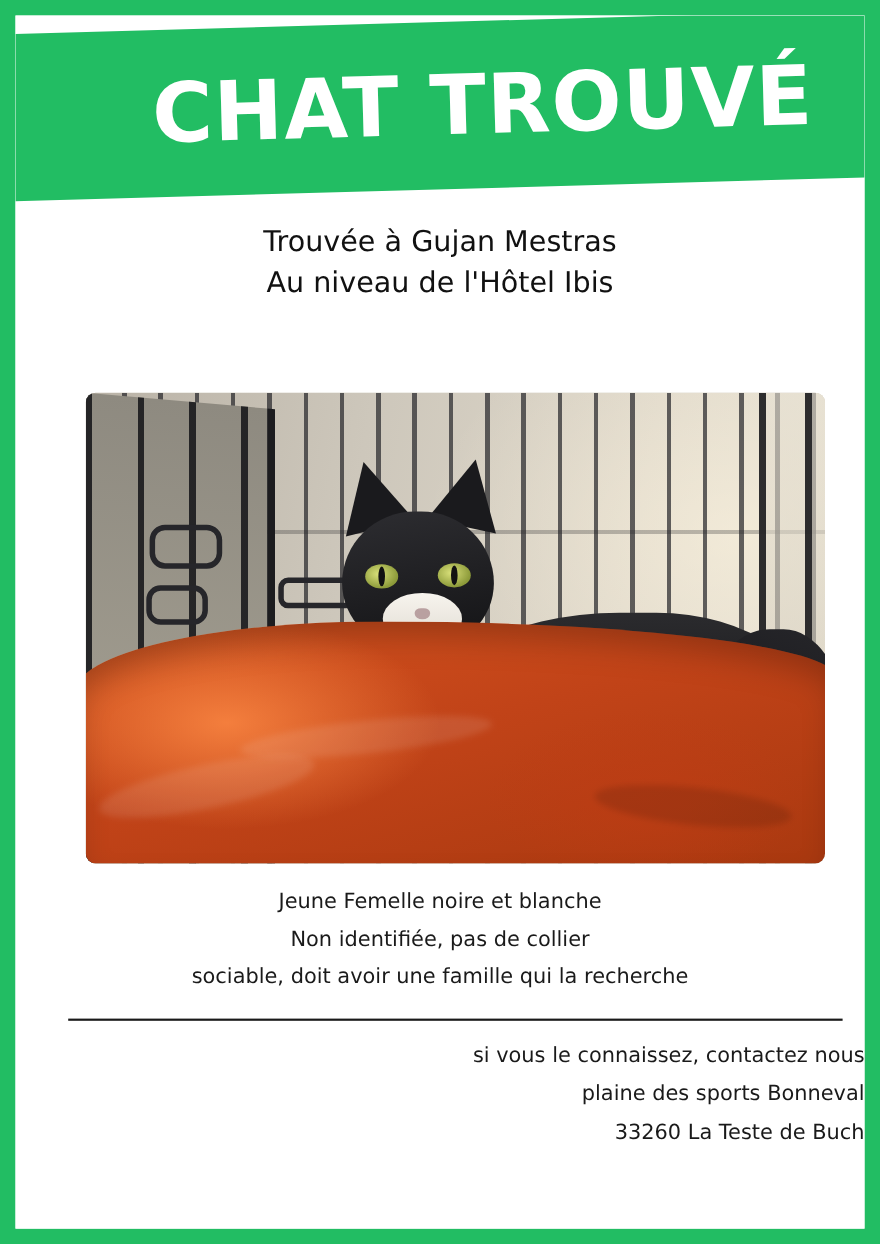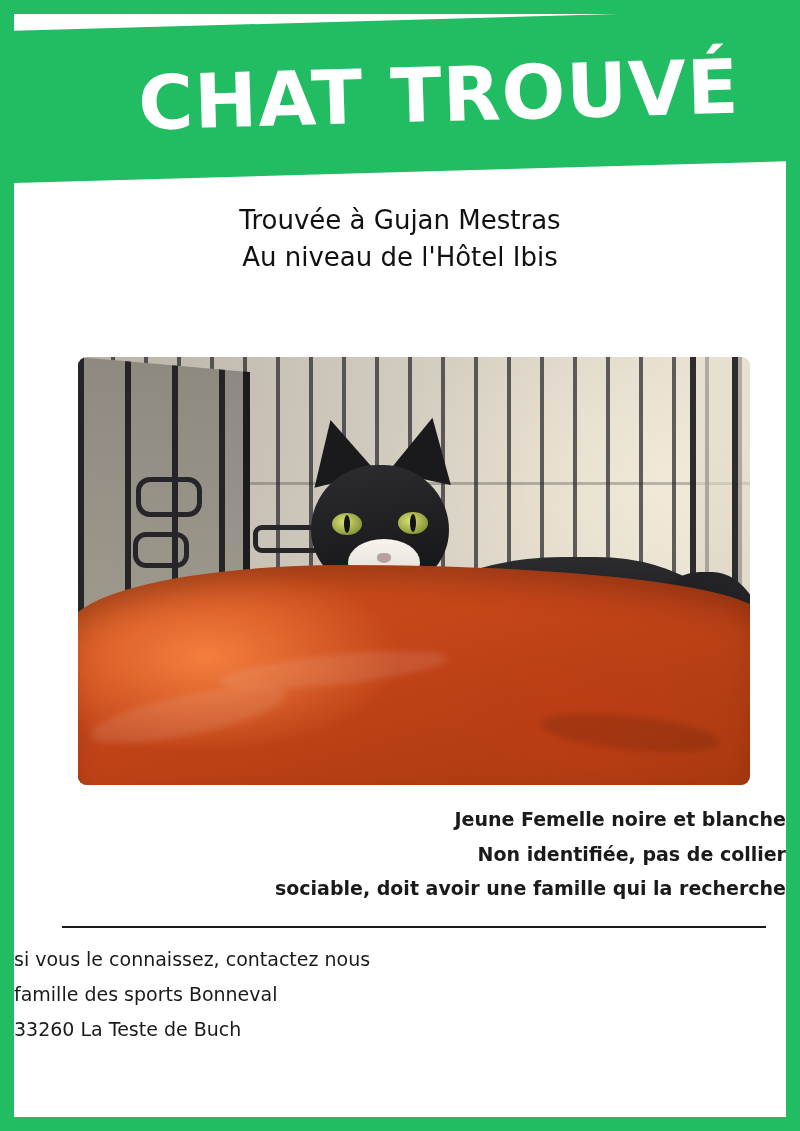--- a/index.html
+++ b/index.html
@@ -264,41 +264,40 @@
     width: 14px;
     height: 10px;
     background: #b9a0a0;
     border-radius: 45% 45% 55% 55%;
   }
   .desc-block {
     position: absolute;
     top: 788px;
     left: 0;
     width: 100%;
-    text-align: right;
+    text-align: center;
     color: #1a1a1a;
     font-family: "DejaVu Sans", sans-serif;
     font-size: 19px;
     line-height: 1.82;
-    font-weight: bold;
   }
   .divider {
     position: absolute;
     left: 48px;
     top: 912px;
     width: 704px;
     height: 2px;
     background: #1a1a1a;
   }
   .contact-block {
     position: absolute;
     top: 928px;
     left: 0;
     width: 100%;
-    text-align: left;
+    text-align: right;
     color: #1a1a1a;
     font-family: "DejaVu Sans", sans-serif;
     font-size: 19px;
     line-height: 1.84;
   }
 </style>
 </head>
 <body>
 
 <div class="poster">
@@ -348,18 +347,18 @@
     <div class="desc-block">
       <div>Jeune Femelle noire et blanche</div>
       <div>Non identifiée, pas de collier</div>
       <div>sociable, doit avoir une famille qui la recherche</div>
     </div>
 
     <div class="divider"></div>
 
     <div class="contact-block">
       <div>si vous le connaissez, contactez nous</div>
-      <div>famille des sports Bonneval</div>
+      <div>plaine des sports Bonneval</div>
       <div>33260 La Teste de Buch</div>
     </div>
 
   </div>
 </div>
 
 </body></html>

